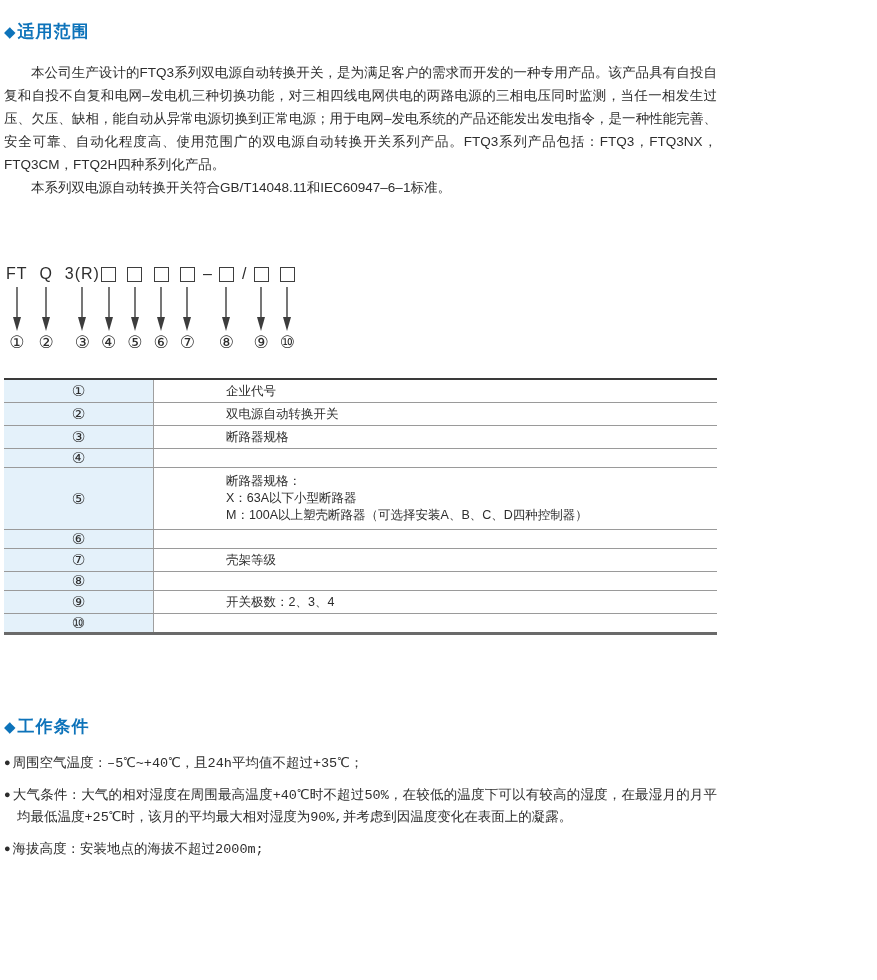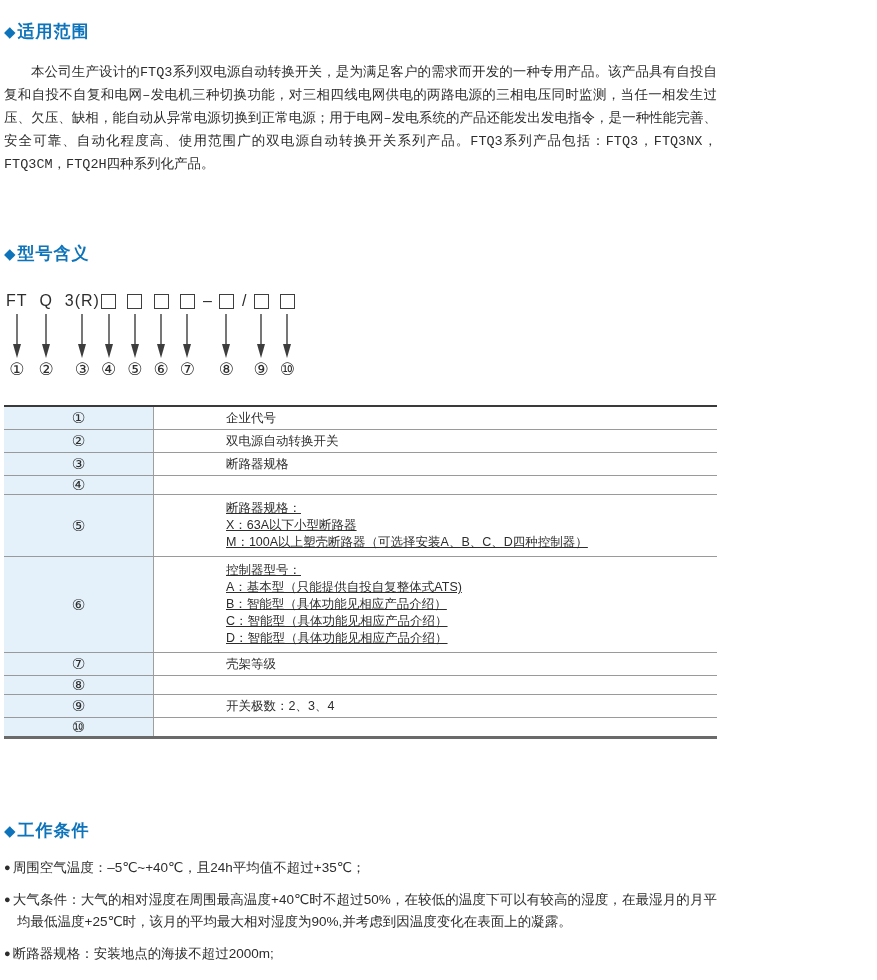--- a/index.html
+++ b/index.html
@@ -16,21 +16,21 @@
     margin:0;
     font-size:17px;
     font-weight:bold;
     color:#0d73ba;
     letter-spacing:1px;
     line-height:24px;
   }
   .heading .diamond{font-size:15px;margin-right:1px;}
 
   
-  .scope-body{margin-top:17px;font-family:Liberation Mono, monospace;}
+  .scope-body{margin-top:17px;}
   .para{
     margin:0;
     font-size:13.5px;
     line-height:23px;
     text-align:justify;
     color:#2d2d2d;
   }
   .para.indent{text-indent:2em;}
 
   
@@ -63,49 +63,49 @@
     font-size:15px;color:#2d2d2d;
   }
   .tdesc{
     flex:1;
     padding:0 8px 0 72px;
     display:flex;flex-direction:column;justify-content:flex-end;
     font-size:12.5px;color:#2d2d2d;
   }
   .tline{line-height:17px;white-space:pre-wrap;}
   .trow.simple .tline{line-height:22px;}
-  .trow.multi .tdesc{padding-top:5px;padding-bottom:5px;text-decoration:underline;}
+  .trow.multi .tdesc{padding-top:5px;padding-bottom:5px;}
 
   
   .section-conditions{margin-top:80px;}
-  .bullets{margin-top:13px;}
+  .bullets{margin-top:13px;font-family:Liberation Mono, monospace;}
   .bullet{
     font-size:13.5px;
     line-height:22px;
     text-align:justify;
     padding-left:13px;text-indent:-13px;
     margin-bottom:9px;
     color:#2d2d2d;
   }
   .bullet .dot{font-size:11px;margin-right:2px;vertical-align:1px;}
 </style>
 </head>
 <body>
 
 <div class="page">
 
   <section class="section-scope">
     <h2 class="heading"><span class="diamond">◆</span><span>适用范围</span></h2>
     <div class="scope-body">
       <p class="para indent">本公司生产设计的FTQ3系列双电源自动转换开关，是为满足客户的需求而开发的一种专用产品。该产品具有自投自复和自投不自复和电网–发电机三种切换功能，对三相四线电网供电的两路电源的三相电压同时监测，当任一相发生过压、欠压、缺相，能自动从异常电源切换到正常电源；用于电网–发电系统的产品还能发出发电指令，是一种性能完善、安全可靠、自动化程度高、使用范围广的双电源自动转换开关系列产品。FTQ3系列产品包括：FTQ3，FTQ3NX，FTQ3CM，FTQ2H四种系列化产品。</p>
+      <p class="para indent">本系列双电源自动转换开关符合GB/T14048.11和IEC60947–6–1标准。</p>
     </div>
   </section>
 
   <section class="section-model">
-    <h2 class="heading"><span class="diamond">◆</span><span>型号含义</span></h2>
     <div class="diagram">
         <div class="dcol text">
           <div class="dlabel">FT</div>
           <div class="darrow"><svg width="10" height="44" viewBox="0 0 10 44">
               <line x1="5" y1="0" x2="5" y2="32" stroke="#3d3d3d" stroke-width="1.4"></line>
               <polygon points="1,30 9,30 5,44" fill="#3d3d3d"></polygon>
             </svg></div>
           <div class="dnum">①</div>
         </div>
         <div class="dcol text">
@@ -214,27 +214,20 @@
       <div class="trow multi">
         <div class="tnum">⑤</div>
         <div class="tdesc">
           <div class="tline">断路器规格：</div>
           <div class="tline">X：63A以下小型断路器</div>
           <div class="tline">M：100A以上塑壳断路器（可选择安装A、B、C、D四种控制器）</div>
         </div>
       </div>
       <div class="trow multi">
         <div class="tnum">⑥</div>
-        <div class="tdesc">
-          <div class="tline">控制器型号：</div>
-          <div class="tline">A：基本型（只能提供自投自复整体式ATS)</div>
-          <div class="tline">B：智能型（具体功能见相应产品介绍）</div>
-          <div class="tline">C：智能型（具体功能见相应产品介绍）</div>
-          <div class="tline">D：智能型（具体功能见相应产品介绍）</div>
-        </div>
       </div>
       <div class="trow simple">
         <div class="tnum">⑦</div>
         <div class="tdesc">
           <div class="tline">壳架等级</div>
         </div>
       </div>
       <div class="trow simple">
         <div class="tnum">⑧</div>
       </div>
@@ -247,18 +240,18 @@
       <div class="trow simple">
         <div class="tnum">⑩</div>
       </div>
     </div>
 
   <section class="section-conditions">
     <h2 class="heading"><span class="diamond">◆</span><span>工作条件</span></h2>
     <div class="bullets">
         <div class="bullet"><span class="dot">●</span><span>周围空气温度：–5℃~+40℃，且24h平均值不超过+35℃；</span></div>
         <div class="bullet"><span class="dot">●</span><span>大气条件：大气的相对湿度在周围最高温度+40℃时不超过50%，在较低的温度下可以有较高的湿度，在最湿月的月平均最低温度+25℃时，该月的平均最大相对湿度为90%,并考虑到因温度变化在表面上的凝露。</span></div>
-        <div class="bullet"><span class="dot">●</span><span>断路器规格：安装地点的海拔不超过2000m;</span></div>
+        <div class="bullet"><span class="dot">●</span><span>海拔高度：安装地点的海拔不超过2000m;</span></div>
         <div class="bullet"></div>
       </div>
   </section>
 
 </div>
 
 </body></html>

